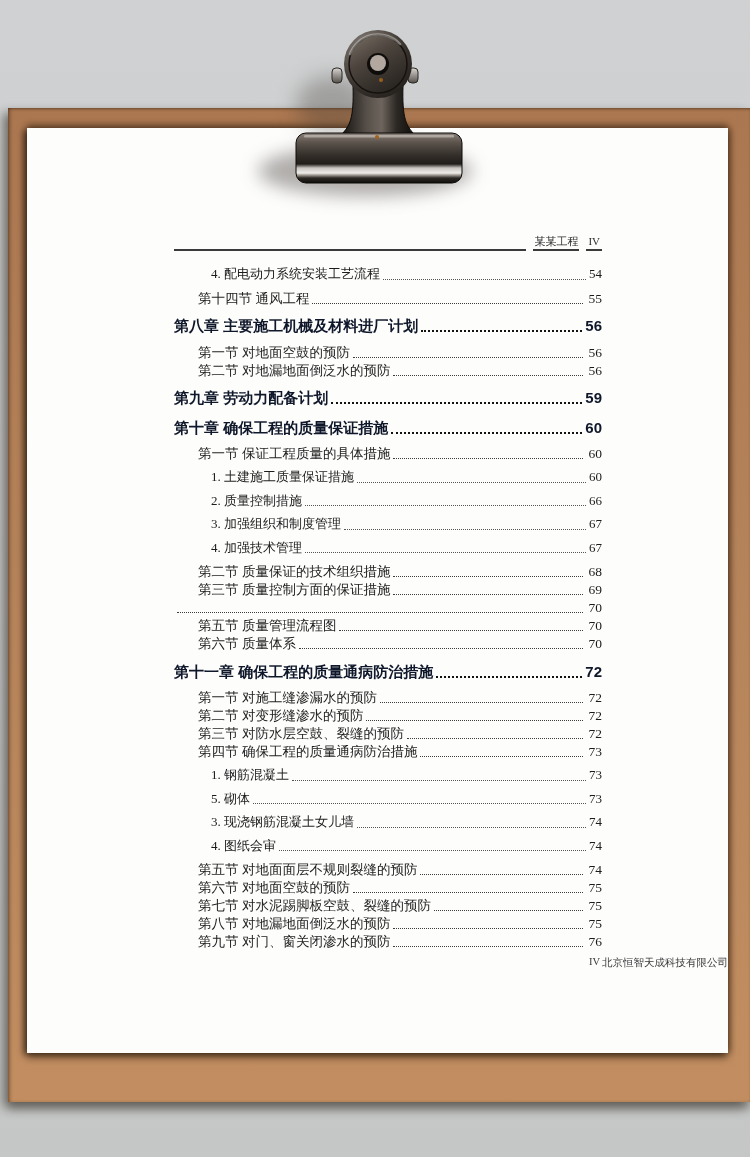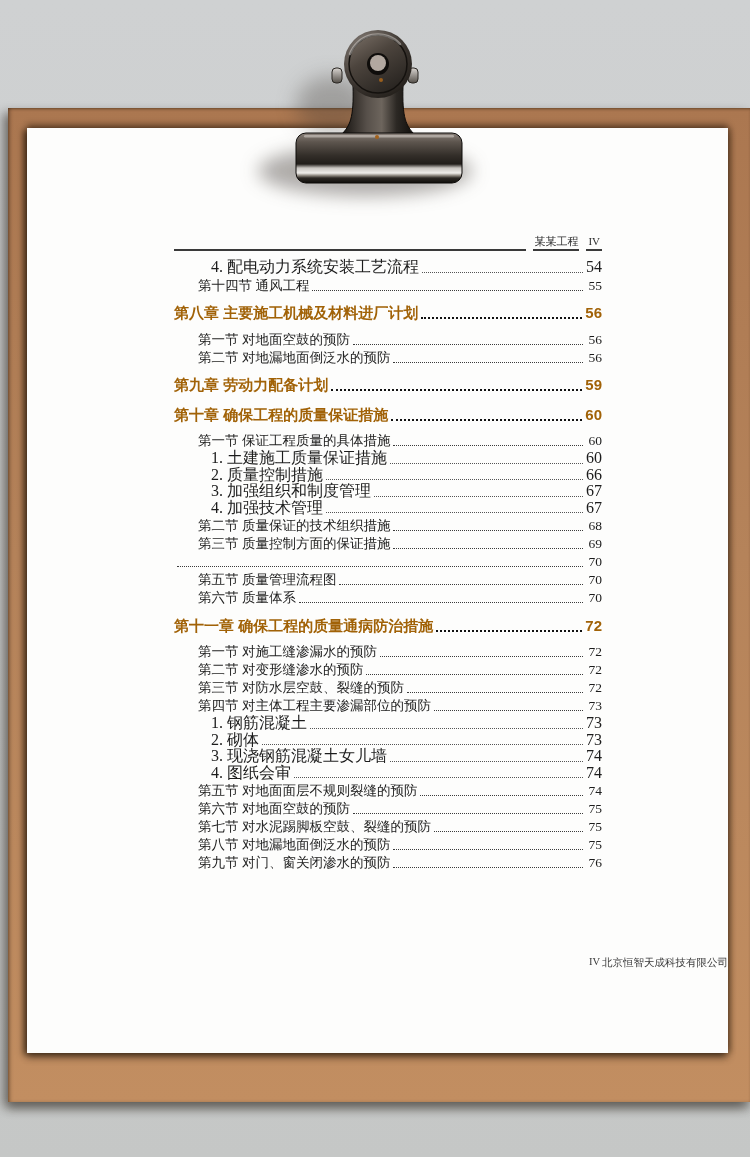--- a/index.html
+++ b/index.html
@@ -37,27 +37,27 @@
   .header-project{border-bottom:2px solid #3a3a3a;padding:0 1px 0 1px;line-height:16px;}
   .header-page{border-bottom:2px solid #3a3a3a;padding:0 2px;line-height:16px;}
   
   .toc{position:absolute;left:147px;right:126px;top:131px;}
   .row{display:flex;align-items:baseline;color:#1c1c1c;}
   .row .t{white-space:nowrap;}
   .row .dots{flex:1;margin:0 3px;align-self:flex-end;}
   .row .pg{text-align:center;}
   .row-chapter{
     font-family:"Liberation Sans","DejaVu Sans",sans-serif;
-    font-weight:700;font-size:15px;line-height:20px;margin:9.5px 0 7.5px;color:#a16207;
+    font-weight:700;font-size:15px;line-height:20px;margin:9.5px 0 7.5px;color:#0f172a;
   }
   .row-chapter .dots{border-bottom:2.6px dotted #111;margin-bottom:4px;}
   .row-section{font-size:13.5px;line-height:17px;margin:1px 0;}
   .row-section .dots{border-bottom:1.8px dotted #3c3c3c;margin-bottom:3px;}
   .row-section .pg{padding-left:3px;}
-  .row-item{font-size:16px;line-height:16.5px;margin:0 0;}
+  .row-item{font-size:13px;line-height:16.5px;margin:7px 0;}
   .row-item .t{padding-left:13px;}
   .row-item .dots{border-bottom:1.4px dotted #555;margin-bottom:3px;}
   .row-section .t{padding-left:24px;}
   .row-item  { padding-left:24px; }
   
   .page-footer{position:absolute;left:0;right:0;top:828px;height:18px;
     font-size:10.5px;color:#3a3a3a;text-align:right;}
   .footer-page{position:absolute;right:128px;top:0;font-size:10.5px;color:#3a3a3a;}
   
   .clip-shadow-wall{
@@ -184,31 +184,31 @@
           <span class="t">第二节 对变形缝渗水的预防</span>
           <span class="dots"></span>
           <span class="pg">72</span>
         </div>
         <div class="row row-section">
           <span class="t">第三节 对防水层空鼓、裂缝的预防</span>
           <span class="dots"></span>
           <span class="pg">72</span>
         </div>
         <div class="row row-section">
-          <span class="t">第四节 对主体工程主要渗漏部位的预防</span>
+          <span class="t">第四节 确保工程的质量通病防治措施</span>
           <span class="dots"></span>
           <span class="pg">73</span>
         </div>
         <div class="row row-item">
           <span class="t">1. 钢筋混凝土</span>
           <span class="dots"></span>
           <span class="pg">73</span>
         </div>
         <div class="row row-item">
-          <span class="t">2. 砌体</span>
+          <span class="t">5. 砌体</span>
           <span class="dots"></span>
           <span class="pg">73</span>
         </div>
         <div class="row row-item">
           <span class="t">3. 现浇钢筋混凝土女儿墙</span>
           <span class="dots"></span>
           <span class="pg">74</span>
         </div>
         <div class="row row-item">
           <span class="t">4. 图纸会审</span>

